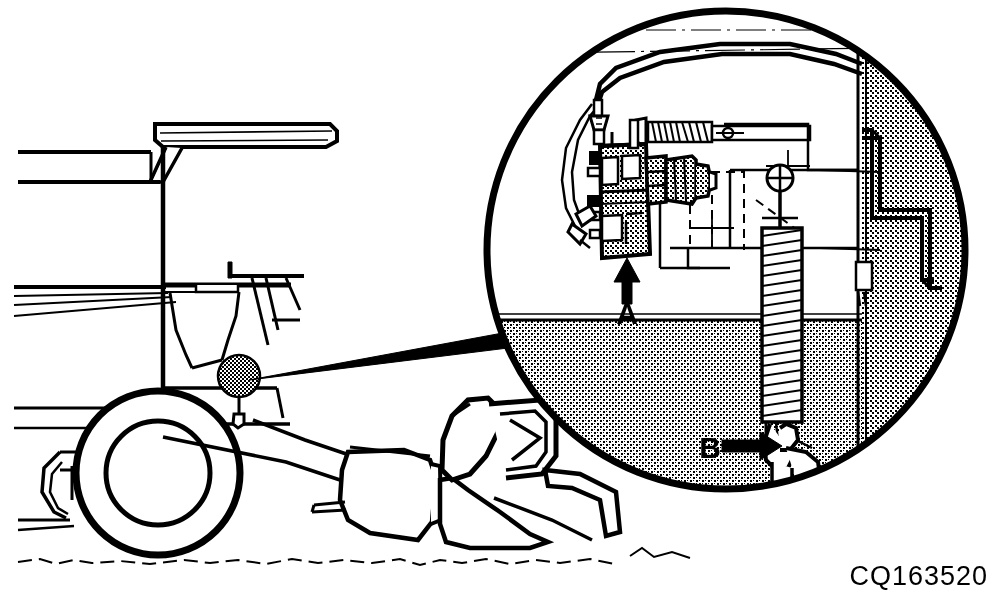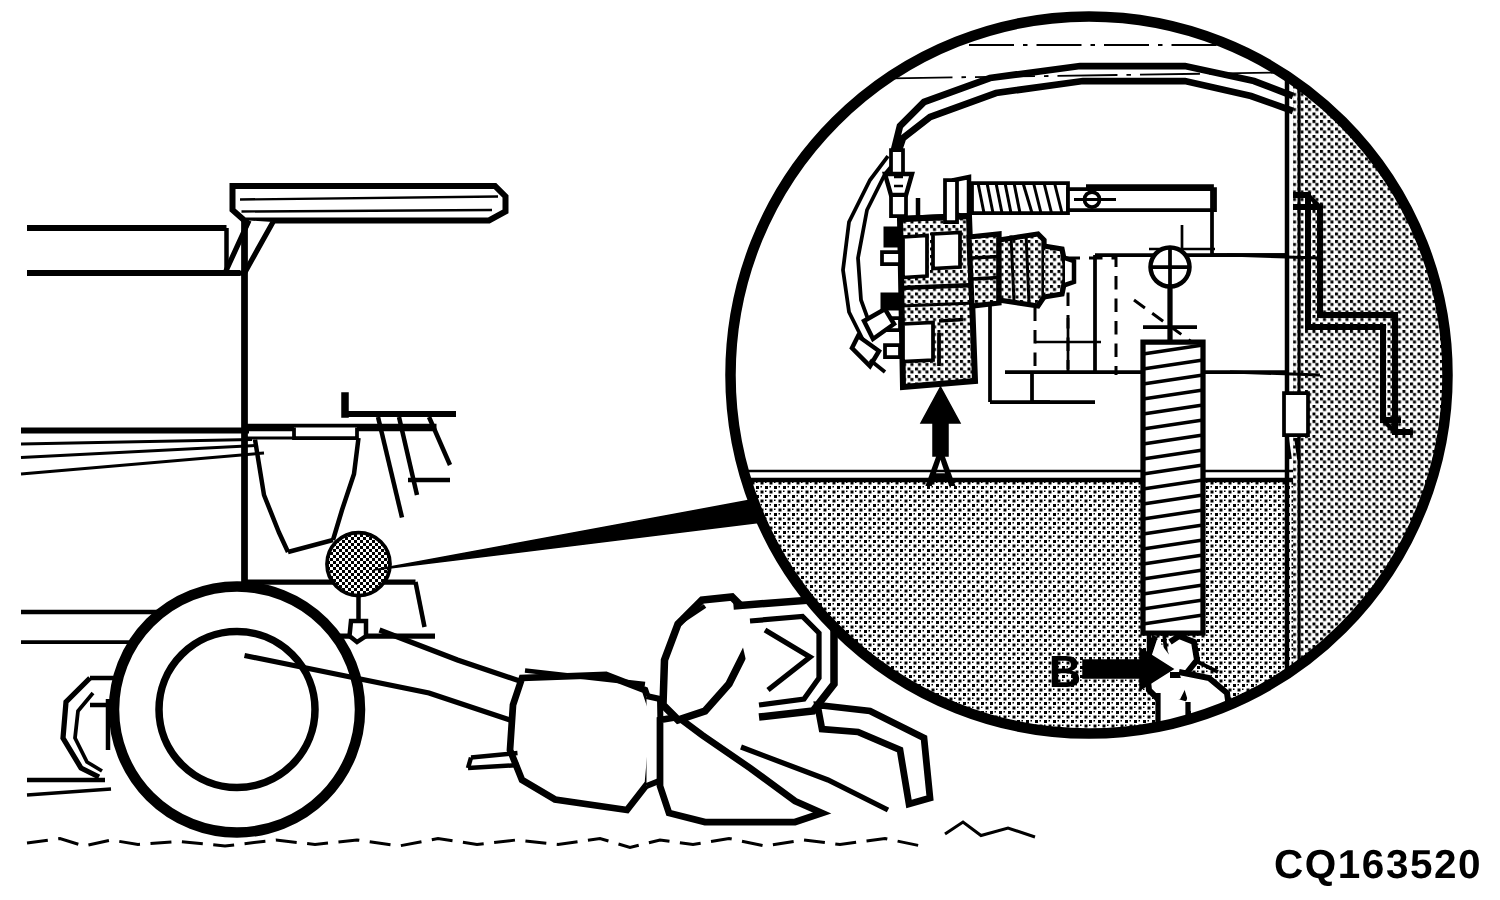--- a/index.html
+++ b/index.html
@@ -4,21 +4,21 @@
 <title>CQ163520</title>
 <style>
   html,body{margin:0;padding:0;background:#ffffff;}
   body{width:1000px;height:600px;overflow:hidden;
        font-family:"Liberation Sans",sans-serif;}
   #root{position:relative;width:1000px;height:600px;background:#fff;}
   svg.layer{position:absolute;left:0;top:0;width:1000px;height:600px;display:block;}
   #partnum{
     position:absolute;right:12px;bottom:8px;
     font-family:"Liberation Sans",sans-serif;
-    font-size:27px;font-weight:700;letter-spacing:1px;color:#000;
+    font-size:27px;font-weight:400;letter-spacing:1px;color:#000;
     white-space:nowrap;
   }
 </style>
 </head>
 <body>
 
 <div id="root">
 
   <svg class="layer" viewBox="0 0 1000 600">
     <g fill="none" stroke="#000" stroke-linejoin="miter" stroke-linecap="butt">

